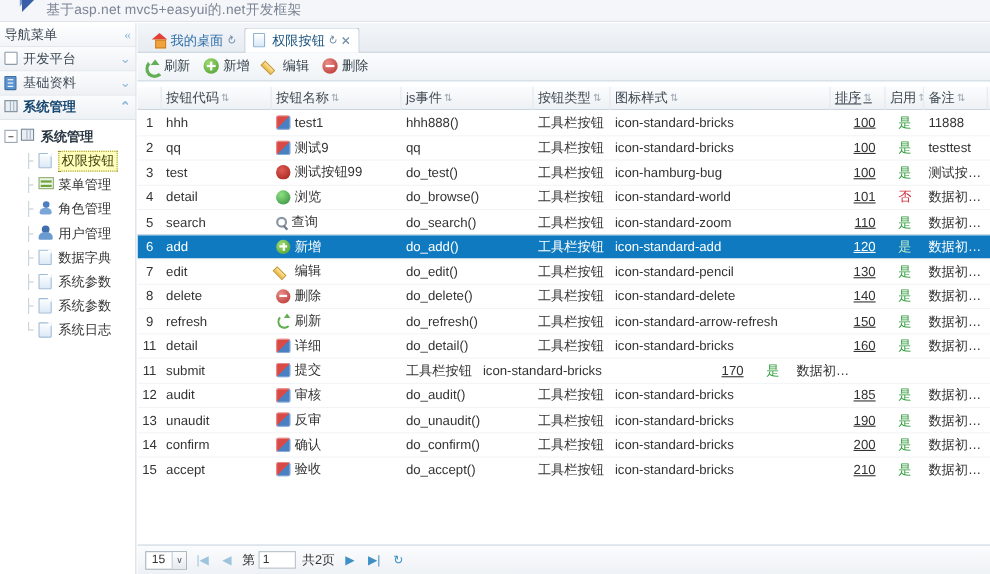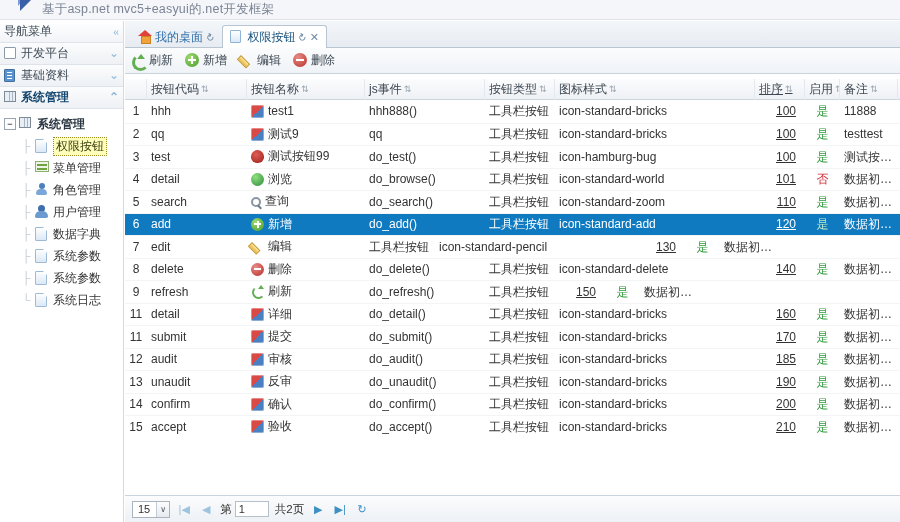--- a/index.html
+++ b/index.html
@@ -449,20 +449,21 @@
             <div class="c col-en ctr yes">是</div>
             <div class="c col-rem">数据初始化</div>
           </div>
           <div class="grow">
             <div class="c col-idx ctr">7</div>
             <div class="c col-code">edit</div>
             <div class="c col-name nm">
               <i class="mi mi-pencil"></i>
               <span>编辑</span>
             </div>
+            <div class="c col-js">do_edit()</div>
             <div class="c col-type">工具栏按钮</div>
             <div class="c col-icon">icon-standard-pencil</div>
             <div class="c col-sort rgt">130</div>
             <div class="c col-en ctr yes">是</div>
             <div class="c col-rem">数据初始化</div>
           </div>
           <div class="grow">
             <div class="c col-idx ctr">8</div>
             <div class="c col-code">delete</div>
             <div class="c col-name nm">
@@ -478,20 +479,21 @@
           </div>
           <div class="grow">
             <div class="c col-idx ctr">9</div>
             <div class="c col-code">refresh</div>
             <div class="c col-name nm">
               <i class="mi mi-refresh"></i>
               <span>刷新</span>
             </div>
             <div class="c col-js">do_refresh()</div>
             <div class="c col-type">工具栏按钮</div>
+            <div class="c col-icon">icon-standard-arrow-refresh</div>
             <div class="c col-sort rgt">150</div>
             <div class="c col-en ctr yes">是</div>
             <div class="c col-rem">数据初始化</div>
           </div>
           <div class="grow">
             <div class="c col-idx ctr">11</div>
             <div class="c col-code">detail</div>
             <div class="c col-name nm">
               <i class="mi mi-bricks"></i>
               <span>详细</span>
@@ -503,21 +505,20 @@
             <div class="c col-en ctr yes">是</div>
             <div class="c col-rem">数据初始化</div>
           </div>
           <div class="grow">
             <div class="c col-idx ctr">11</div>
             <div class="c col-code">submit</div>
             <div class="c col-name nm">
               <i class="mi mi-bricks"></i>
               <span>提交</span>
             </div>
-            <div class="c col-js">do_submit()</div>
             <div class="c col-type">工具栏按钮</div>
             <div class="c col-icon">icon-standard-bricks</div>
             <div class="c col-sort rgt">170</div>
             <div class="c col-en ctr yes">是</div>
             <div class="c col-rem">数据初始化</div>
           </div>
           <div class="grow">
             <div class="c col-idx ctr">12</div>
             <div class="c col-code">audit</div>
             <div class="c col-name nm">

